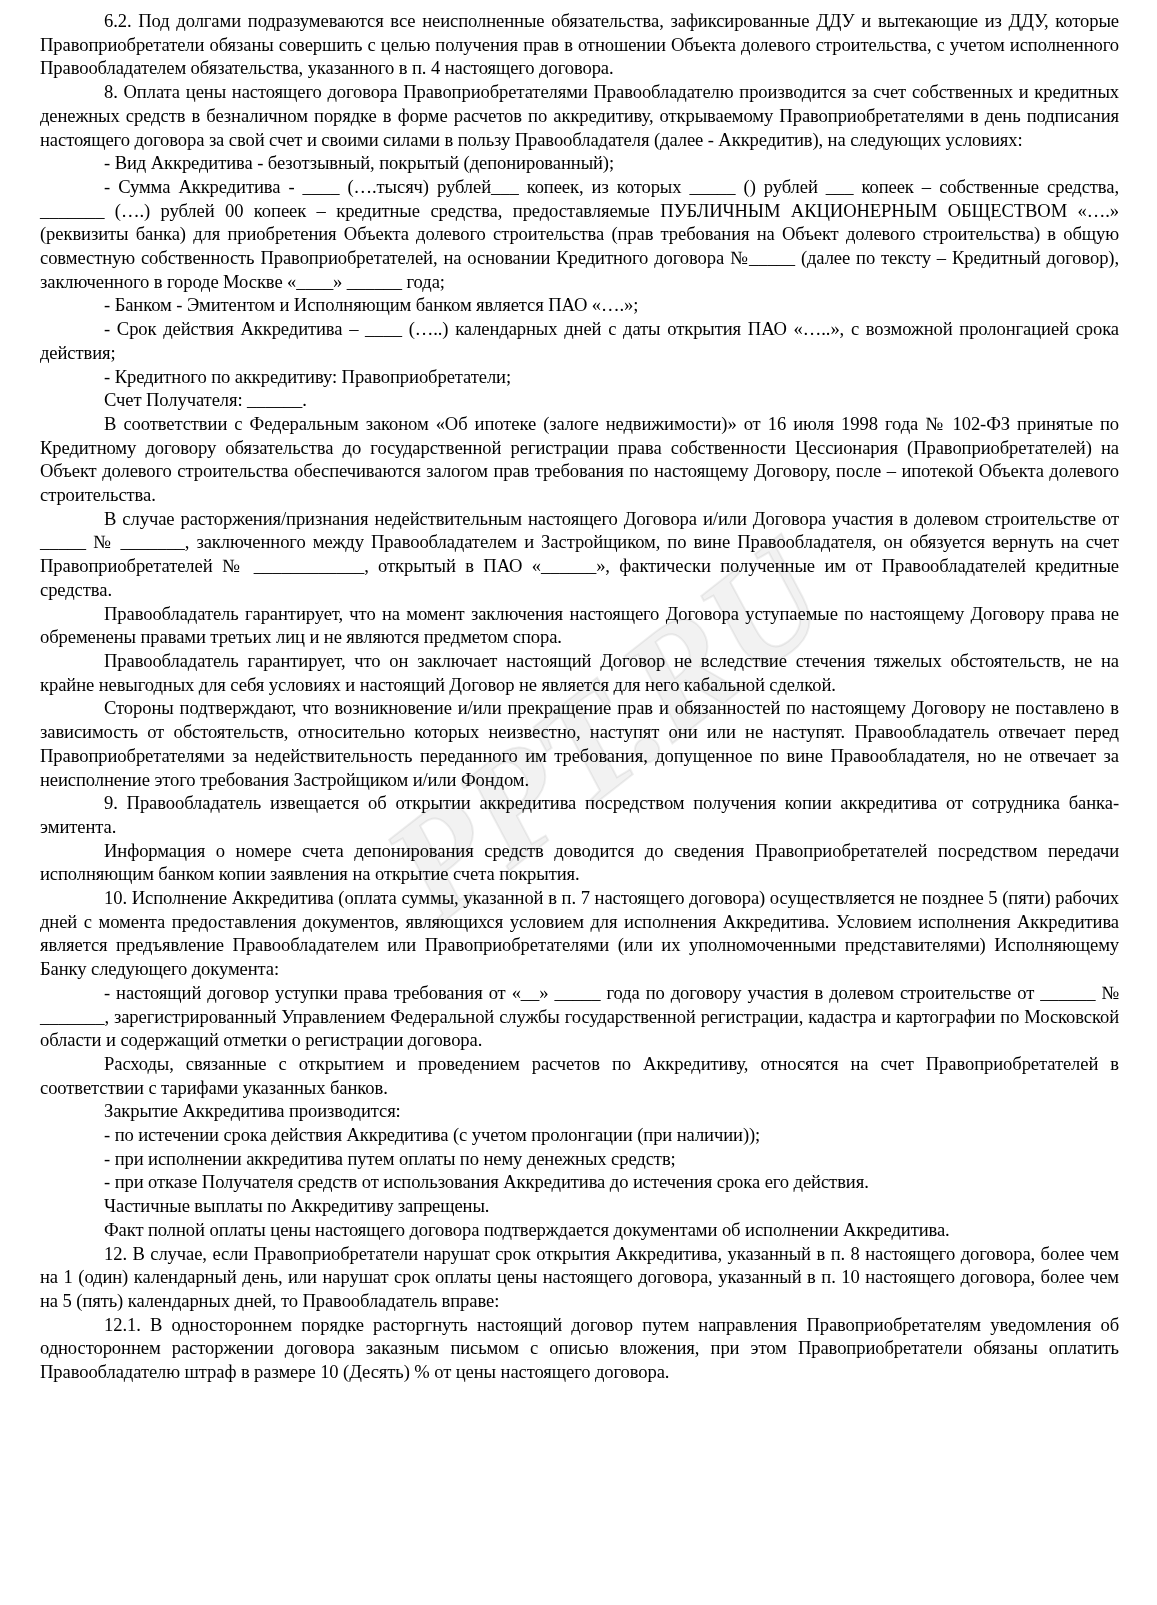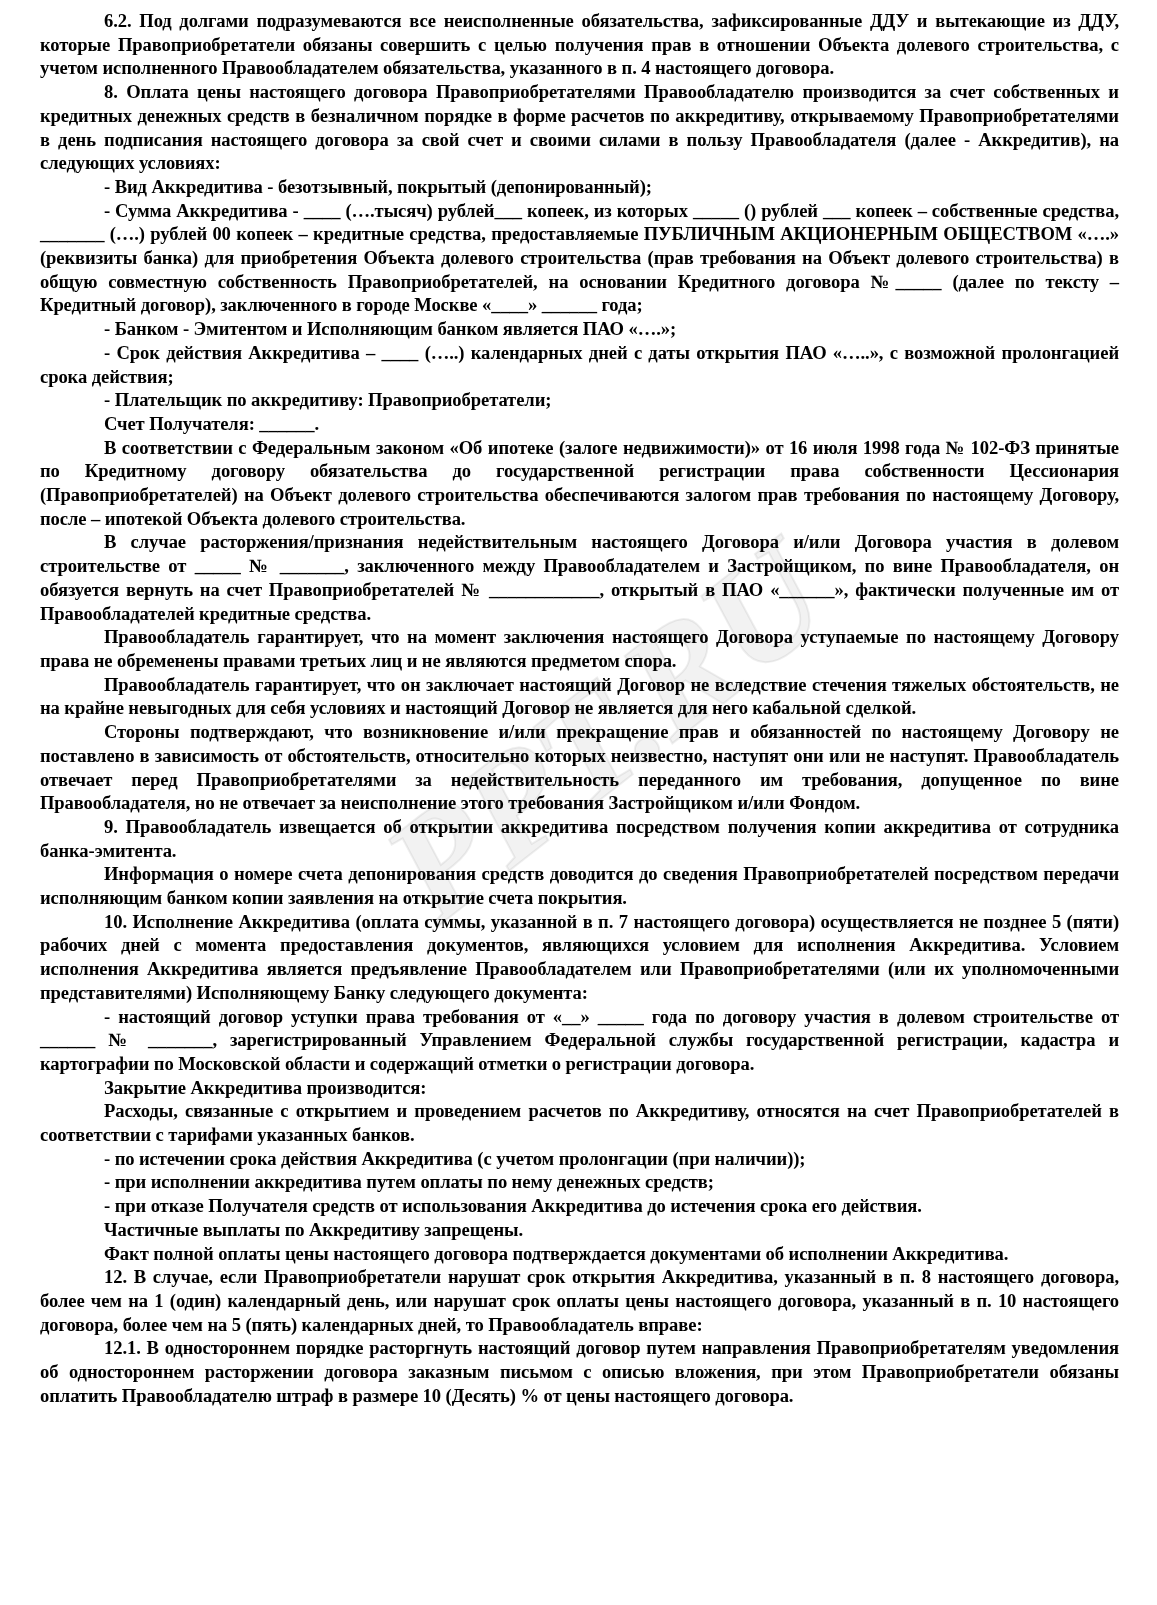--- a/index.html
+++ b/index.html
@@ -24,21 +24,20 @@
     text-align: justify;
     font-size: 18.6px;
     line-height: 23.7px;
     letter-spacing: -0.1px;
     z-index: 1;
   }
   .doc-body p {
     margin: 0;
     padding: 0;
     text-indent: 64px;
-    font-weight: bold;
   }
   .watermark {
     position: absolute;
     left: 340px;
     top: 610px;
     width: 620px;
     z-index: 0;
     transform: rotate(-38deg);
     transform-origin: center center;
     font-size: 150px;
@@ -56,33 +55,33 @@
 
 <div class="page">
   <div class="watermark">PPT.RU</div>
   <div class="doc-body">
       <p>6.2. Под долгами подразумеваются все неисполненные обязательства, зафиксированные ДДУ и вытекающие из ДДУ, которые Правоприобретатели обязаны совершить с целью получения прав в отношении Объекта долевого строительства, с учетом исполненного Правообладателем обязательства, указанного в п. 4 настоящего договора.</p>
       <p>8. Оплата цены настоящего договора Правоприобретателями Правообладателю производится за счет собственных и кредитных денежных средств в безналичном порядке в форме расчетов по аккредитиву, открываемому Правоприобретателями в день подписания настоящего договора за свой счет и своими силами в пользу Правообладателя (далее - Аккредитив), на следующих условиях:</p>
       <p>- Вид Аккредитива - безотзывный, покрытый (депонированный);</p>
       <p>- Сумма Аккредитива - ____ (….тысяч) рублей___ копеек, из которых _____ () рублей ___ копеек – собственные средства, _______ (….) рублей 00 копеек – кредитные средства, предоставляемые ПУБЛИЧНЫМ АКЦИОНЕРНЫМ ОБЩЕСТВОМ «….» (реквизиты банка) для приобретения Объекта долевого строительства (прав требования на Объект долевого строительства) в общую совместную собственность Правоприобретателей, на основании Кредитного договора №_____ (далее по тексту – Кредитный договор), заключенного в городе Москве «____» ______ года;</p>
       <p>- Банком - Эмитентом и Исполняющим банком является ПАО «….»;</p>
       <p>- Срок действия Аккредитива – ____ (…..) календарных дней с даты открытия ПАО «…..», с возможной пролонгацией срока действия;</p>
-      <p>- Плательщик по аккредитиву: Правоприобретатели;</p>
+      <p>- Кредитного по аккредитиву: Правоприобретатели;</p>
       <p>Счет Получателя: ______.</p>
       <p>В соответствии с Федеральным законом «Об ипотеке (залоге недвижимости)» от 16 июля 1998 года № 102-ФЗ принятые по Кредитному договору обязательства до государственной регистрации права собственности Цессионария (Правоприобретателей) на Объект долевого строительства обеспечиваются залогом прав требования по настоящему Договору, после – ипотекой Объекта долевого строительства.</p>
       <p>В случае расторжения/признания недействительным настоящего Договора и/или Договора участия в долевом строительстве от _____ № _______, заключенного между Правообладателем и Застройщиком, по вине Правообладателя, он обязуется вернуть на счет Правоприобретателей № ____________, открытый в ПАО «______», фактически полученные им от Правообладателей кредитные средства.</p>
       <p>Правообладатель гарантирует, что на момент заключения настоящего Договора уступаемые по настоящему Договору права не обременены правами третьих лиц и не являются предметом спора.</p>
       <p>Правообладатель гарантирует, что он заключает настоящий Договор не вследствие стечения тяжелых обстоятельств, не на крайне невыгодных для себя условиях и настоящий Договор не является для него кабальной сделкой.</p>
       <p>Стороны подтверждают, что возникновение и/или прекращение прав и обязанностей по настоящему Договору не поставлено в зависимость от обстоятельств, относительно которых неизвестно, наступят они или не наступят. Правообладатель отвечает перед Правоприобретателями за недействительность переданного им требования, допущенное по вине Правообладателя, но не отвечает за неисполнение этого требования Застройщиком и/или Фондом.</p>
       <p>9. Правообладатель извещается об открытии аккредитива посредством получения копии аккредитива от сотрудника банка-эмитента.</p>
       <p>Информация о номере счета депонирования средств доводится до сведения Правоприобретателей посредством передачи исполняющим банком копии заявления на открытие счета покрытия.</p>
       <p>10. Исполнение Аккредитива (оплата суммы, указанной в п. 7 настоящего договора) осуществляется не позднее 5 (пяти) рабочих дней с момента предоставления документов, являющихся условием для исполнения Аккредитива. Условием исполнения Аккредитива является предъявление Правообладателем или Правоприобретателями (или их уполномоченными представителями) Исполняющему Банку следующего документа:</p>
       <p>- настоящий договор уступки права требования от «__» _____ года по договору участия в долевом строительстве от ______ № _______, зарегистрированный Управлением Федеральной службы государственной регистрации, кадастра и картографии по Московской области и содержащий отметки о регистрации договора.</p>
+      <p>Расходы, связанные с открытием и проведением расчетов по Аккредитиву, относятся на счет Правоприобретателей в соответствии с тарифами указанных банков.</p>
       <p>Закрытие Аккредитива производится:</p>
-      <p>Расходы, связанные с открытием и проведением расчетов по Аккредитиву, относятся на счет Правоприобретателей в соответствии с тарифами указанных банков.</p>
       <p>- по истечении срока действия Аккредитива (с учетом пролонгации (при наличии));</p>
       <p>- при исполнении аккредитива путем оплаты по нему денежных средств;</p>
       <p>- при отказе Получателя средств от использования Аккредитива до истечения срока его действия.</p>
       <p>Частичные выплаты по Аккредитиву запрещены.</p>
       <p>Факт полной оплаты цены настоящего договора подтверждается документами об исполнении Аккредитива.</p>
       <p>12. В случае, если Правоприобретатели нарушат срок открытия Аккредитива, указанный в п. 8 настоящего договора, более чем на 1 (один) календарный день, или нарушат срок оплаты цены настоящего договора, указанный в п. 10 настоящего договора, более чем на 5 (пять) календарных дней, то Правообладатель вправе:</p>
       <p>12.1. В одностороннем порядке расторгнуть настоящий договор путем направления Правоприобретателям уведомления об одностороннем расторжении договора заказным письмом с описью вложения, при этом Правоприобретатели обязаны оплатить Правообладателю штраф в размере 10 (Десять) % от цены настоящего договора.</p>
     </div>
 </div>
 

